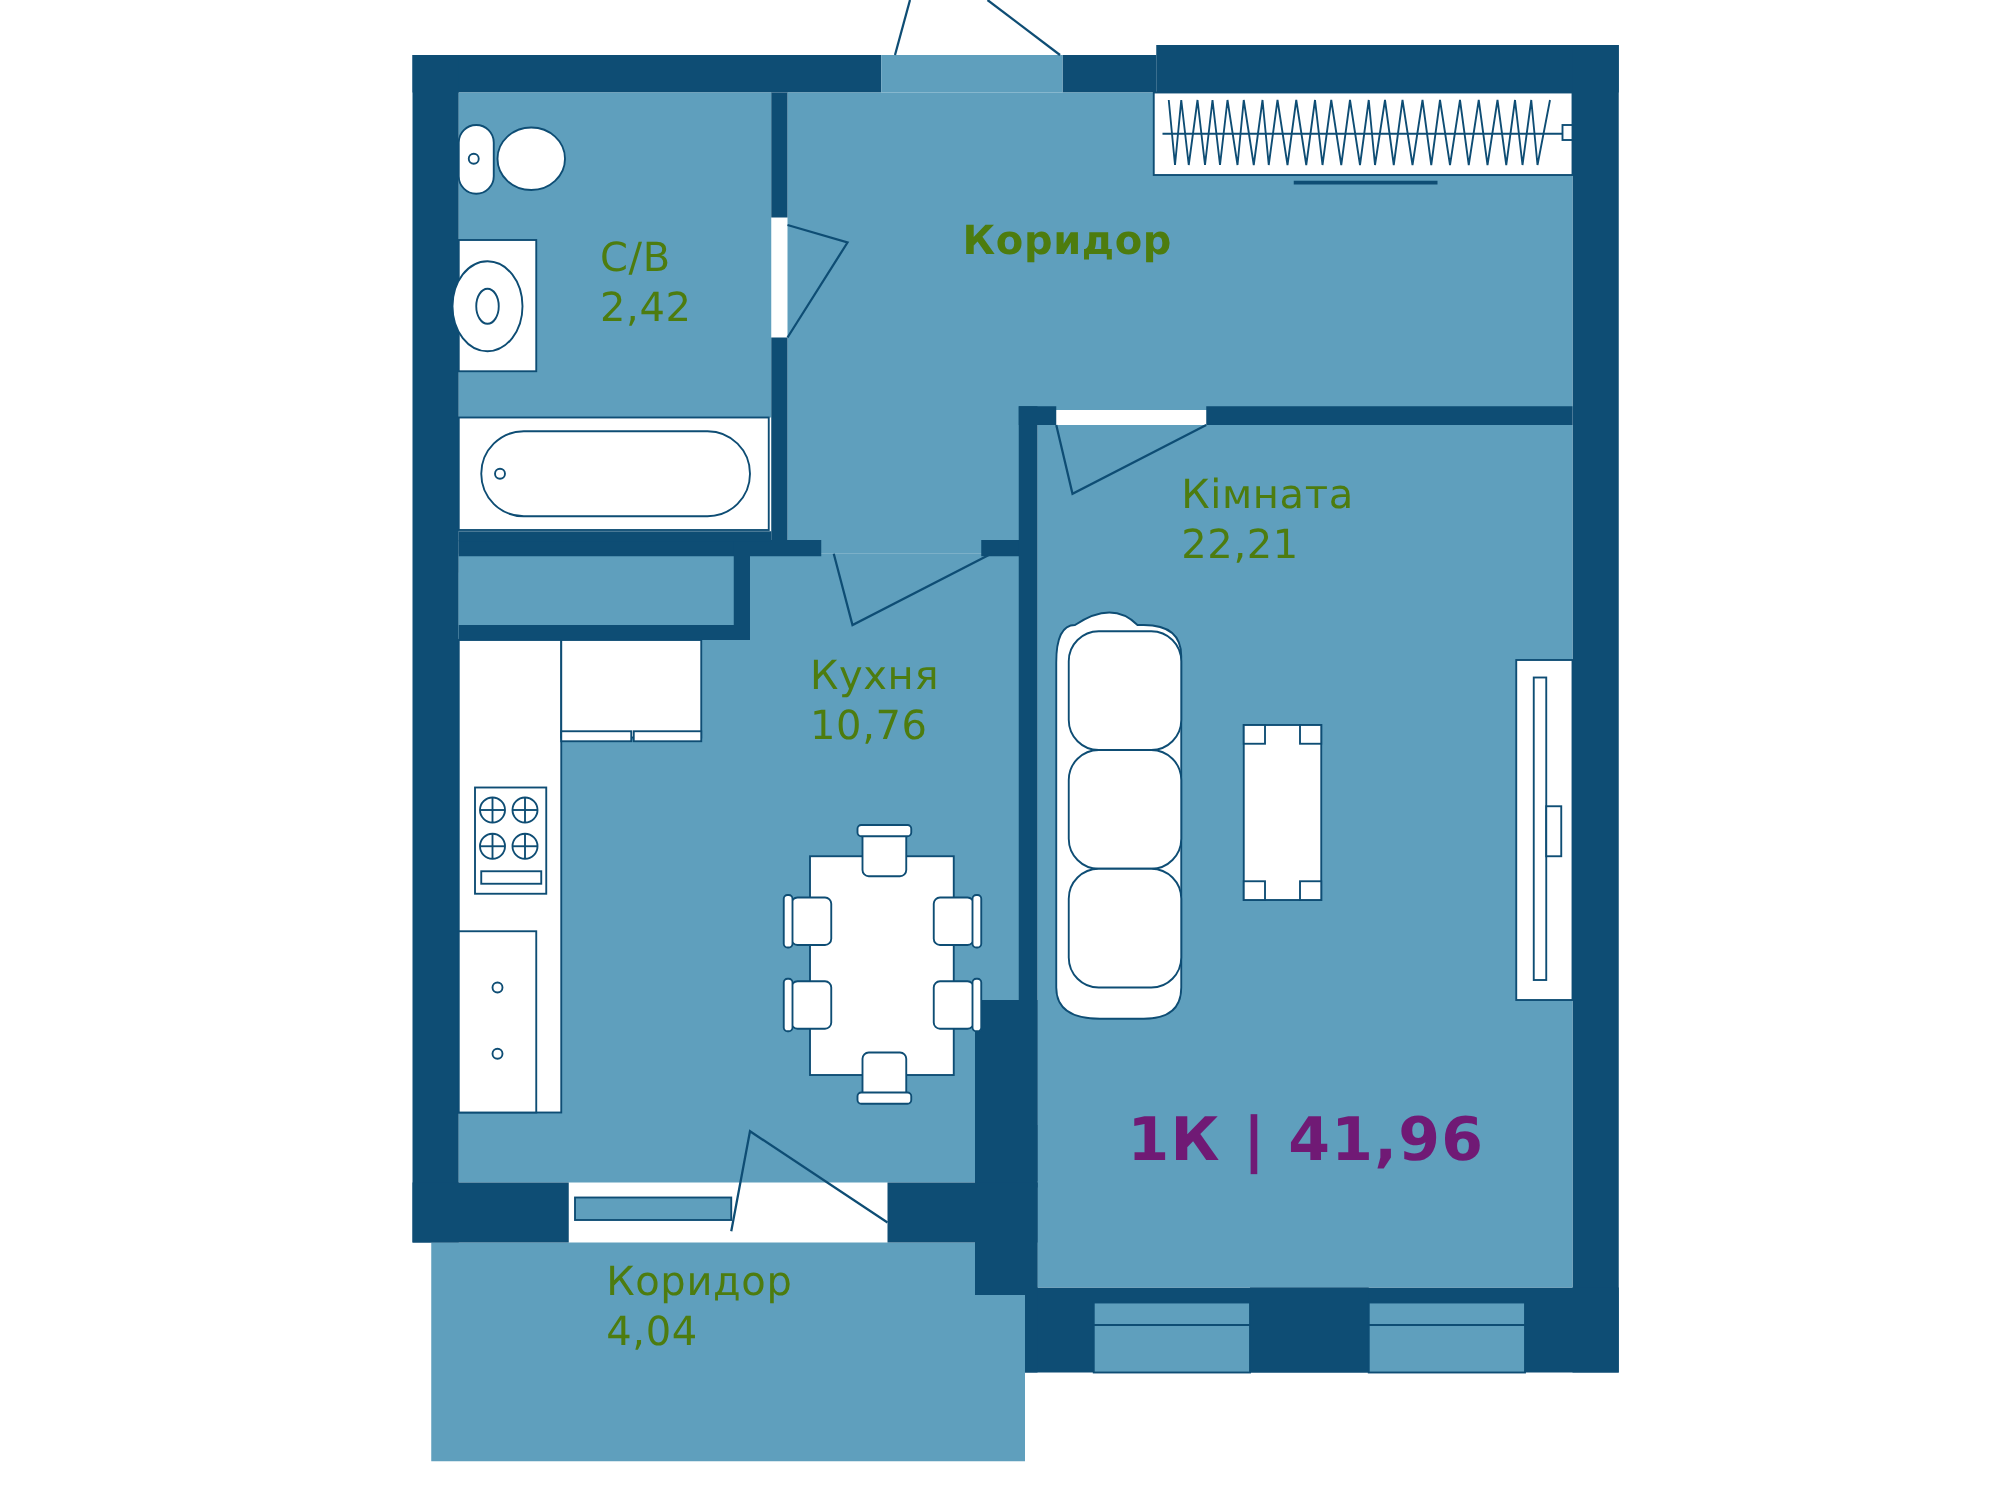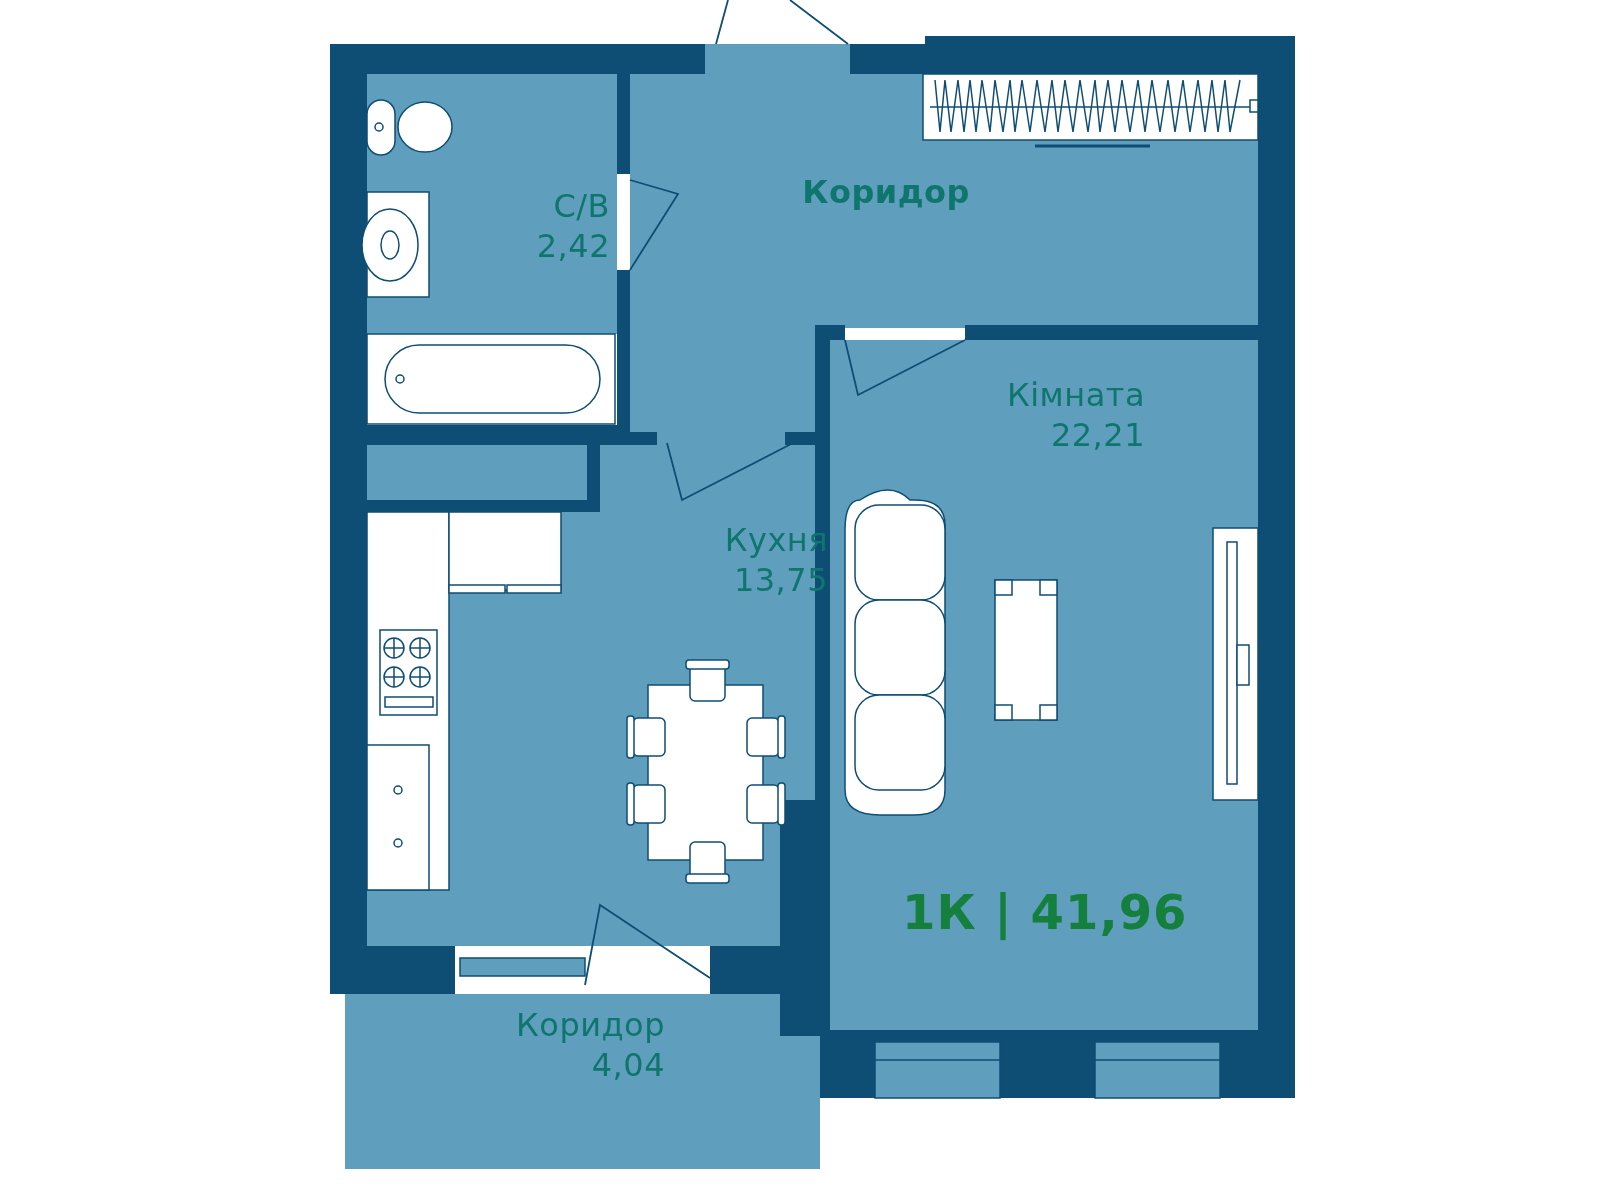--- a/index.html
+++ b/index.html
@@ -1,20 +1,20 @@
 <!DOCTYPE html>
 <html><head>
 <meta charset="utf-8">
 <style>
   html,body{margin:0;padding:0;background:#ffffff;}
   body{width:1600px;height:1200px;overflow:hidden;position:relative;font-family:"DejaVu Sans","Liberation Sans",sans-serif;}
   svg{position:absolute;left:0;top:0;}
-  .label{position:absolute;text-align:right;color:#0f766e;font-size:32px;line-height:40px;letter-spacing:0.5px;}
+  .label{position:absolute;text-align:left;color:#4d7c0f;font-size:32px;line-height:40px;letter-spacing:0.5px;}
   .label .name,.label .area{display:block;}
-  .summary{position:absolute;color:#15803d;font-weight:bold;font-size:48px;letter-spacing:1px;white-space:nowrap;}
+  .summary{position:absolute;color:#701a75;font-weight:bold;font-size:48px;letter-spacing:1px;white-space:nowrap;}
 </style>
 </head>
 <body>
 
 <svg width="1600" height="1200" viewBox="0 0 1600 1200">
 
   <g fill="#0e4d74">
     <rect x="330" y="44" width="375" height="30"></rect>
     <rect x="850" y="44" width="75" height="30"></rect>
     <rect x="925" y="36" width="370" height="38"></rect>
@@ -151,21 +151,21 @@
 </div>
 <div class="label" style="left:770px;top:172px;width:200px;font-weight:bold;">
   <span class="name">Коридор</span>
 </div>
 <div class="label" style="left:945px;top:375px;width:200px;">
   <span class="name">Кімната</span>
   <span class="area">22,21</span>
 </div>
 <div class="label" style="left:648px;top:520px;width:180px;">
   <span class="name">Кухня</span>
-  <span class="area">13,75</span>
+  <span class="area">10,76</span>
 </div>
 <div class="label" style="left:485px;top:1005px;width:180px;">
   <span class="name">Коридор</span>
   <span class="area">4,04</span>
 </div>
 
 <div class="summary" style="left:902px;top:884px;">
   <span>1К</span>
   <span>|</span>
   <span>41,96</span>

